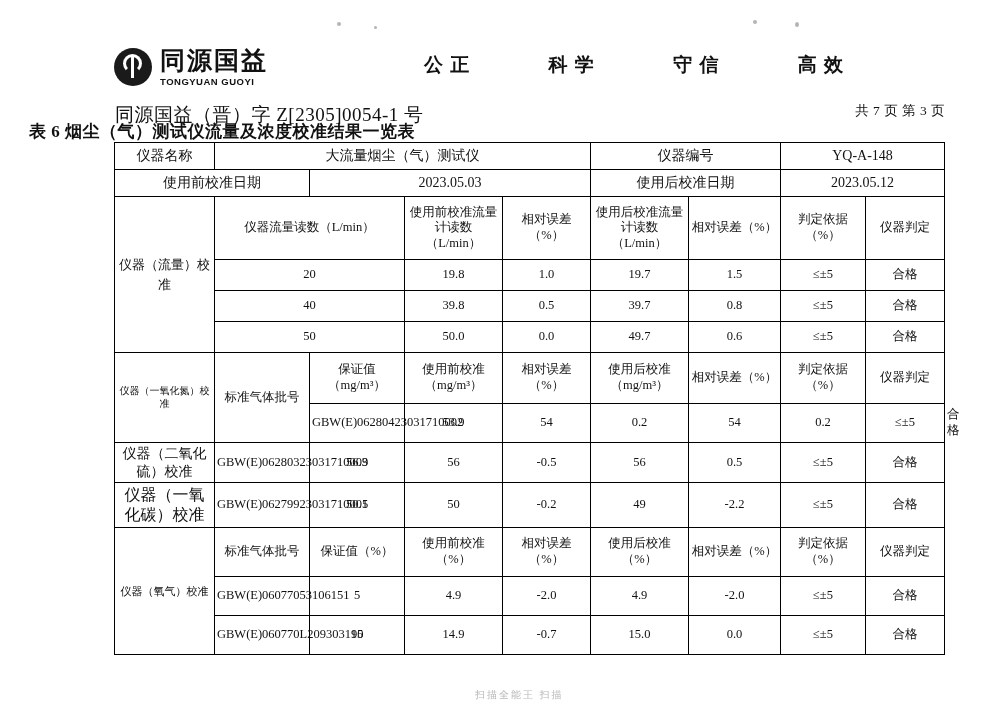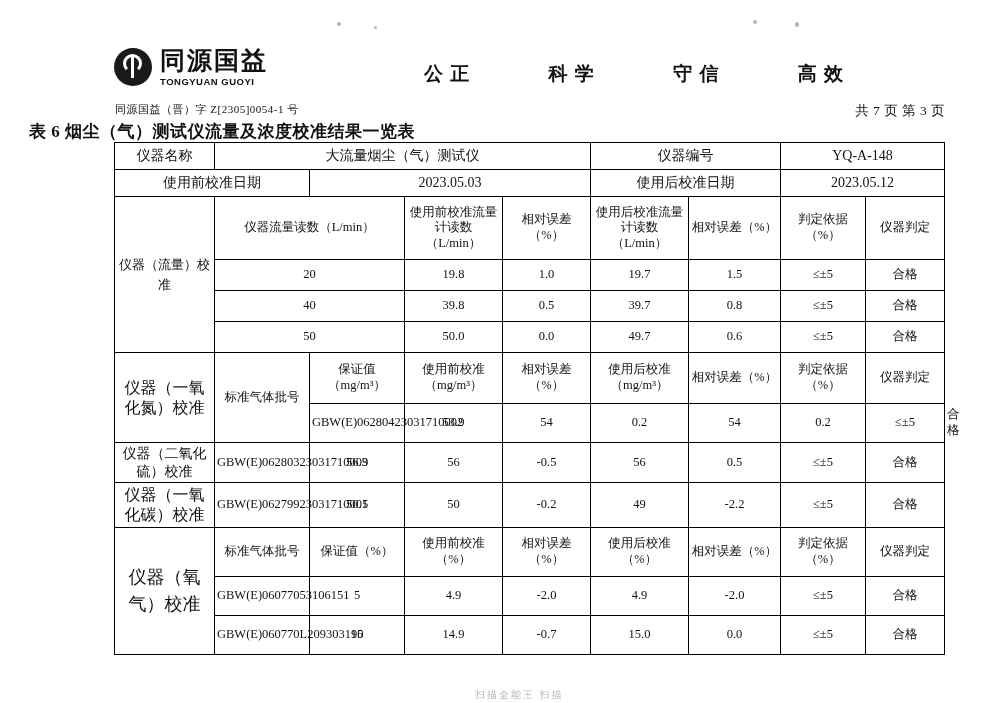--- a/index.html
+++ b/index.html
@@ -80,36 +80,36 @@
   .logo-en {
     font-size: 9.5px;
     font-weight: bold;
     letter-spacing: .5px;
     margin-top: 4px;
     font-family: "Liberation Sans", sans-serif;
   }
   .slogan {
     position: absolute;
     left: 310px;
-    top: 13px;
+    top: 4px;
     width: 420px;
     display: flex;
     justify-content: space-between;
     font-size: 19px;
     font-weight: bold;
     font-family: "Liberation Sans", sans-serif;
     letter-spacing: 1px;
   }
 
   
   .docno {
     position: absolute;
     left: 86px;
     top: 102px;
-    font-size: 11px;
+    font-size: 19px;
     letter-spacing: .5px;
   }
   .pageno {
     position: absolute;
     right: 84px;
     top: 102px;
     font-size: 13.5px;
     letter-spacing: .5px;
   }
 
@@ -249,21 +249,21 @@
       <td colspan="2" style="height:26px">50</td>
       <td>50.0</td>
       <td>0.0</td>
       <td>49.7</td>
       <td>0.6</td>
       <td>≤±5</td>
       <td>合格</td>
     </tr>
 
     <tr>
-      <td rowspan="2" class="twoline" style="font-size:16px">仪器（一氧化氮）校准</td>
+      <td rowspan="2" class="twoline" style="font-size:10px">仪器（一氧化氮）校准</td>
       <td rowspan="2" style="height:46px">标准气体批号</td>
       <td class="twoline" style="height:46px">保证值（mg/m³）</td>
       <td class="twoline" style="height:46px">使用前校准（mg/m³）</td>
       <td class="twoline" style="height:46px">相对误差（%）</td>
       <td class="twoline" style="height:46px">使用后校准（mg/m³）</td>
       <td class="twoline" style="height:46px">相对误差（%）</td>
       <td class="twoline" style="height:46px">判定依据（%）</td>
       <td class="twoline" style="height:46px">仪器判定</td>
     </tr>
 
@@ -296,21 +296,21 @@
       <td>50.1</td>
       <td>50</td>
       <td>-0.2</td>
       <td>49</td>
       <td>-2.2</td>
       <td>≤±5</td>
       <td>合格</td>
     </tr>
 
     <tr>
-      <td rowspan="3" style="font-size:18px;line-height:1.5">仪器（氧气）校准</td>
+      <td rowspan="3" style="font-size:11px;line-height:1.5">仪器（氧气）校准</td>
       <td style="height:44px">标准气体批号</td>
       <td class="twoline" style="height:44px">保证值（%）</td>
       <td class="twoline" style="height:44px">使用前校准（%）</td>
       <td class="twoline" style="height:44px">相对误差（%）</td>
       <td class="twoline" style="height:44px">使用后校准（%）</td>
       <td class="twoline" style="height:44px">相对误差（%）</td>
       <td class="twoline" style="height:44px">判定依据（%）</td>
       <td class="twoline" style="height:44px">仪器判定</td>
     </tr>
 

